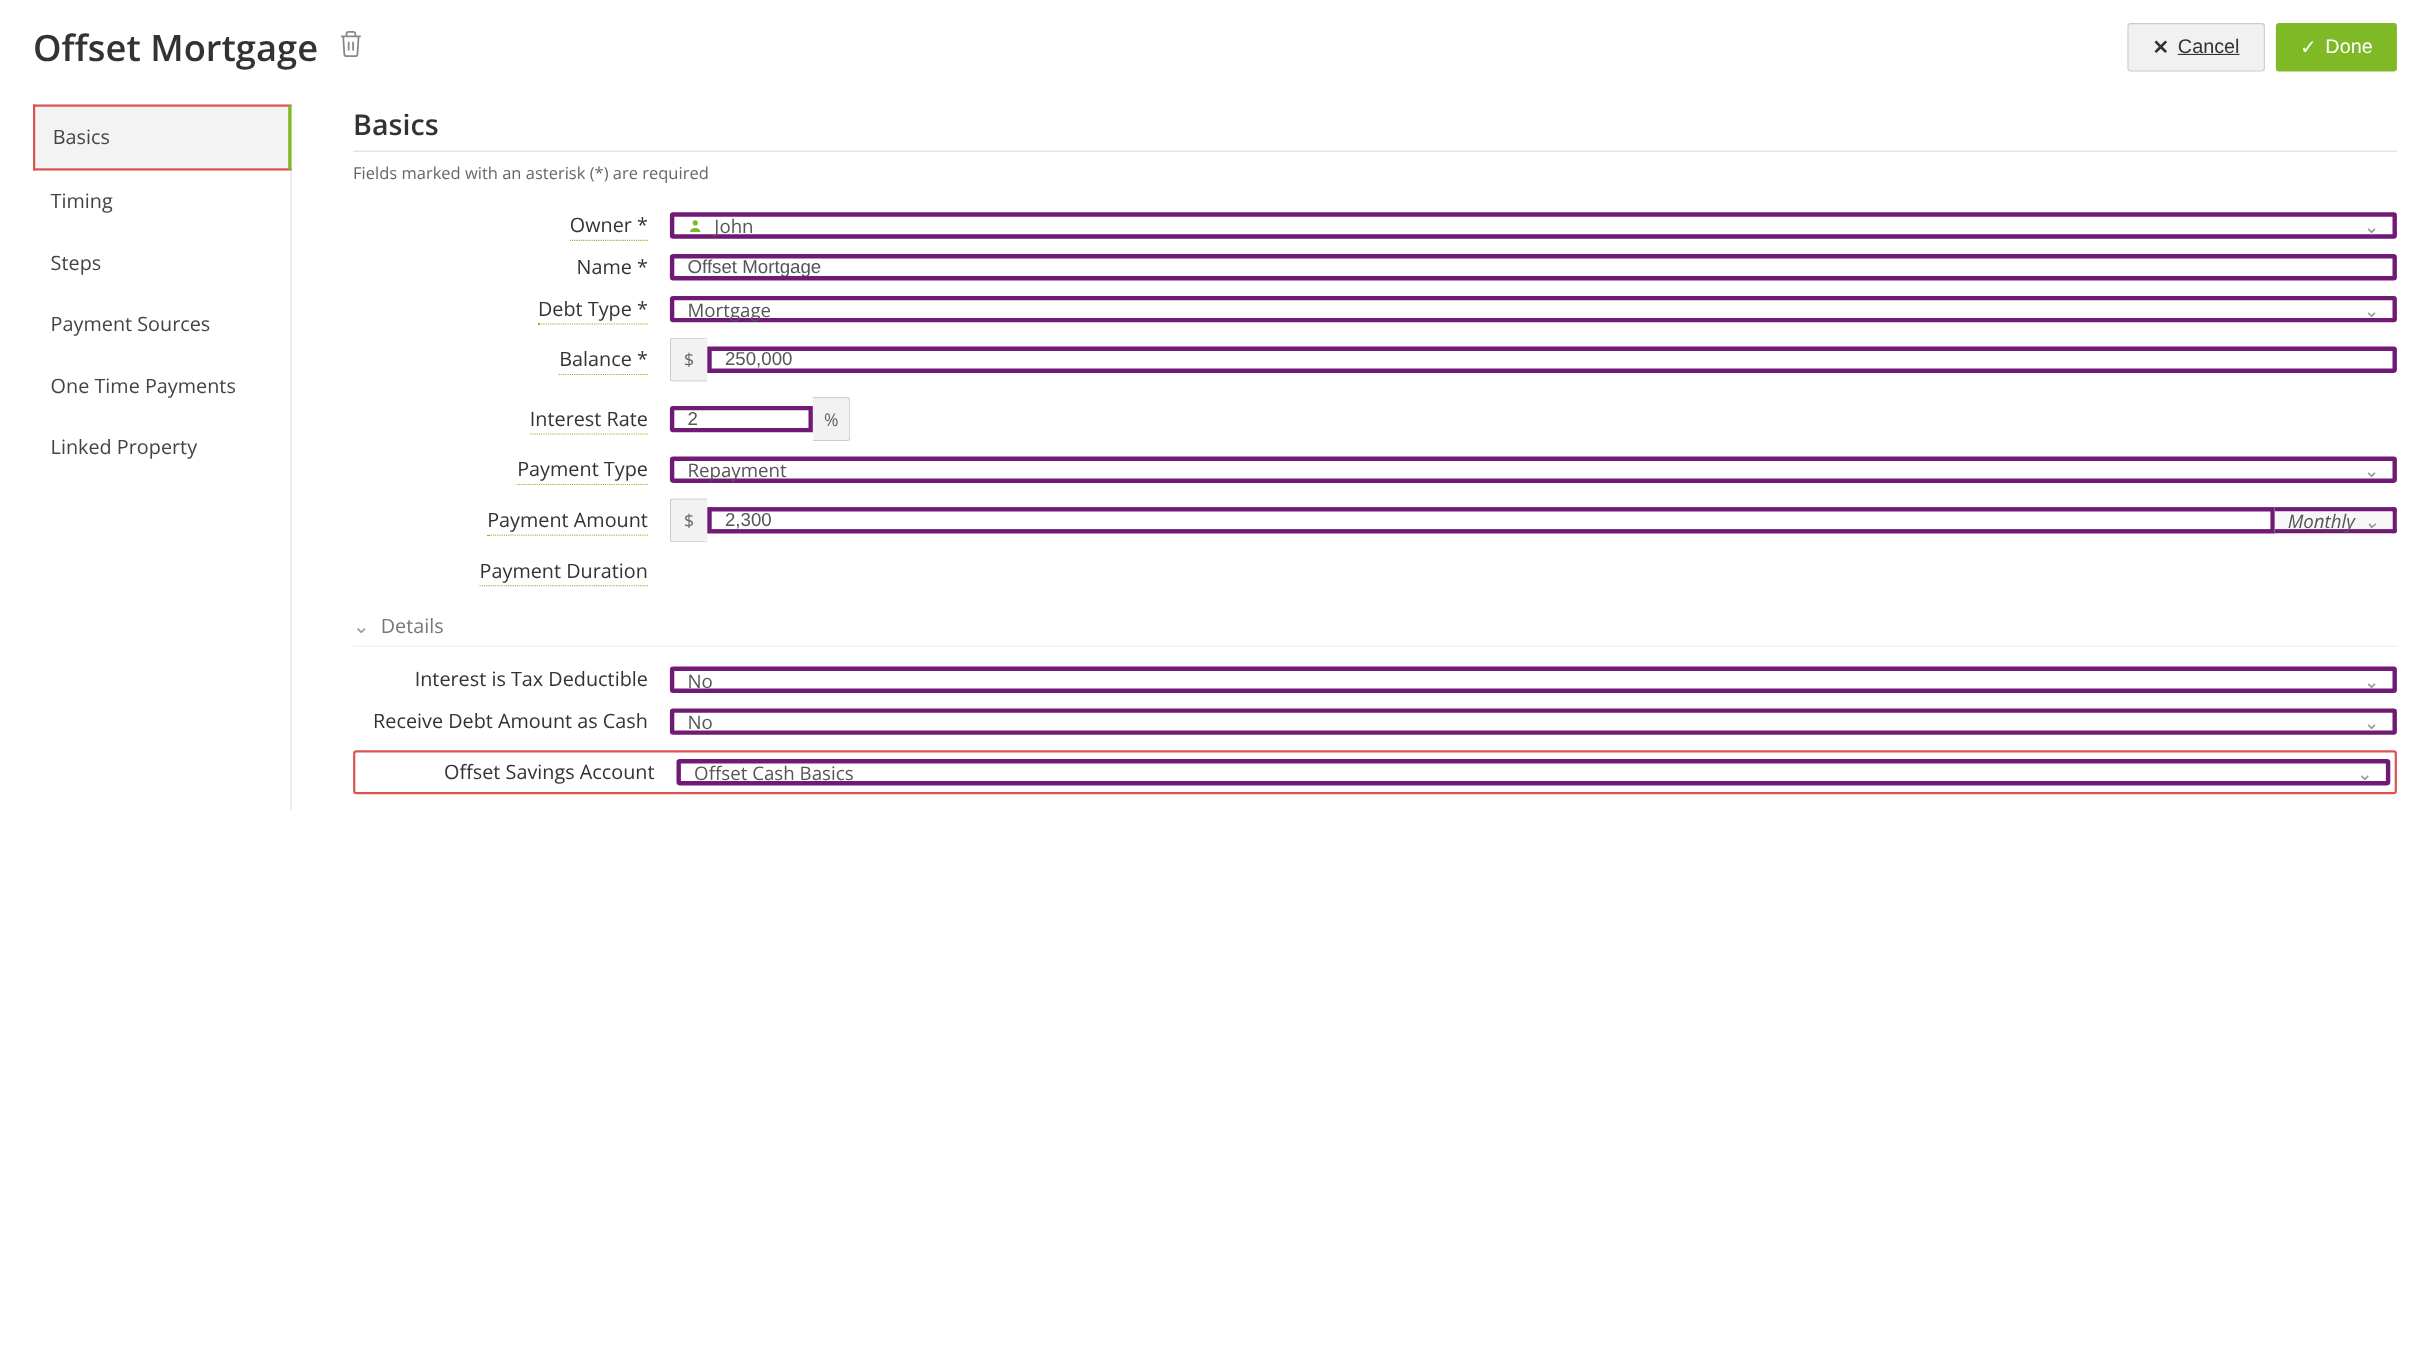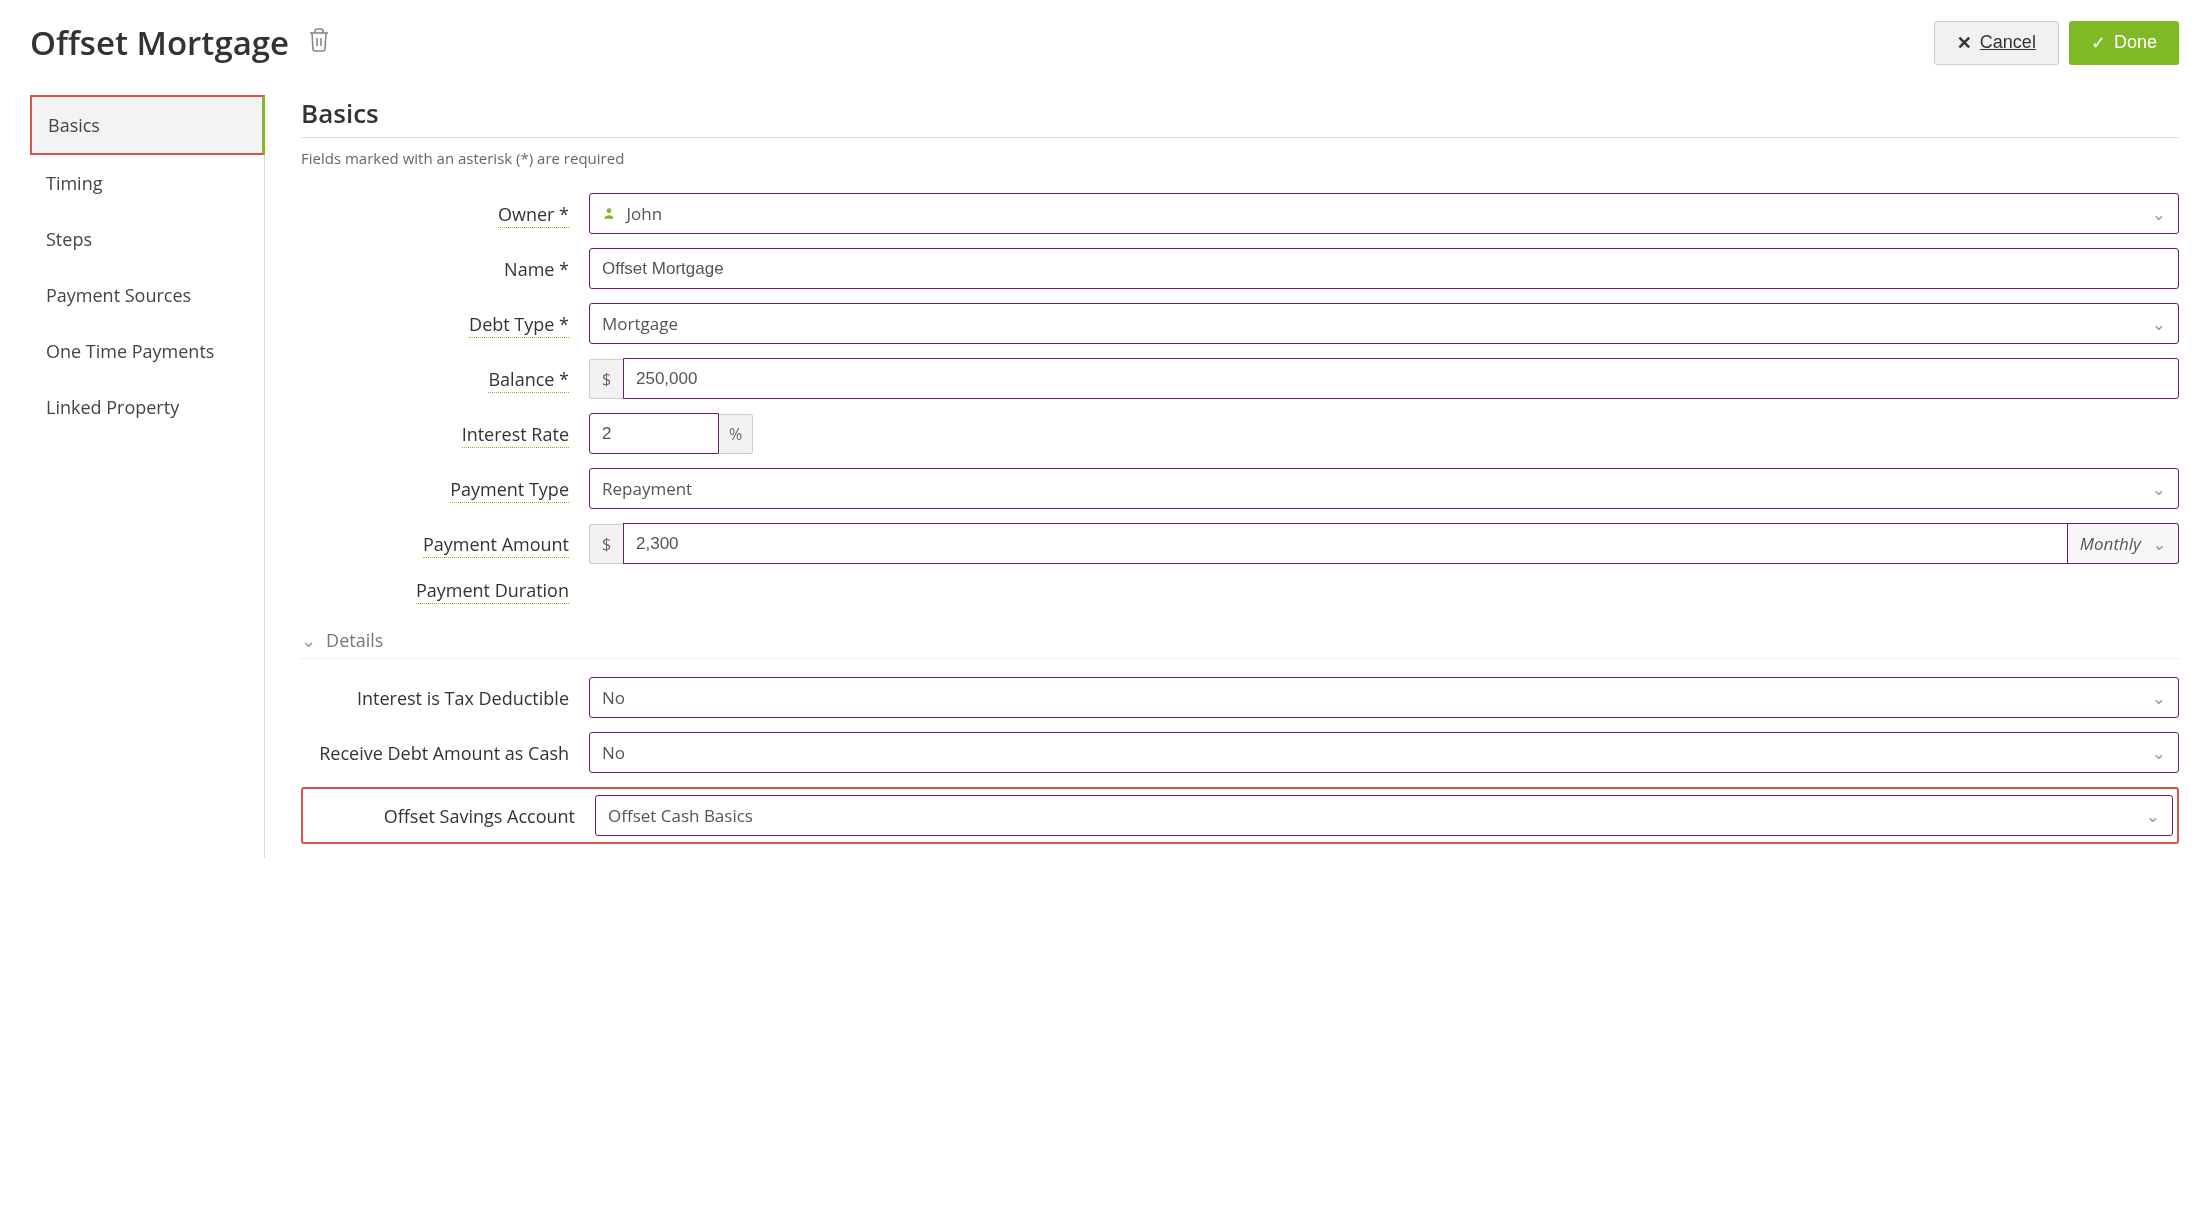--- a/index.html
+++ b/index.html
@@ -56,21 +56,21 @@
   .btn-cancel .btn-label {
     text-decoration: underline;
   }
   .btn-done {
     background: #7fba26;
     color: #fff;
   }
   .btn-cancel .x-icon { font-weight: bold; }
   .body-row {
     display: flex;
-    gap: 16px;
+    gap: 36px;
   }
   .sidebar {
     width: 235px;
     flex-shrink: 0;
     border-right: 1px solid #ddd;
     padding-right: 0;
   }
   .sidebar-item {
     padding: 16px 16px;
     font-size: 18px;
@@ -117,22 +117,22 @@
     border-bottom: 1px dotted #7fba26;
     padding-bottom: 1px;
   }
   .form-control-wrap {
     flex: 1;
     display: flex;
     align-items: center;
     gap: 0;
   }
   .input, .select {
-    height: 41px;
-    border: 1px solid #701a75;
+    height: 24px;
+    border: 4px solid #701a75;
     border-radius: 3px;
     padding: 0 12px;
     font-size: 17px;
     color: #555;
     background: #fff;
     width: 100%;
   }
   .select {
     display: flex;
     align-items: center;

